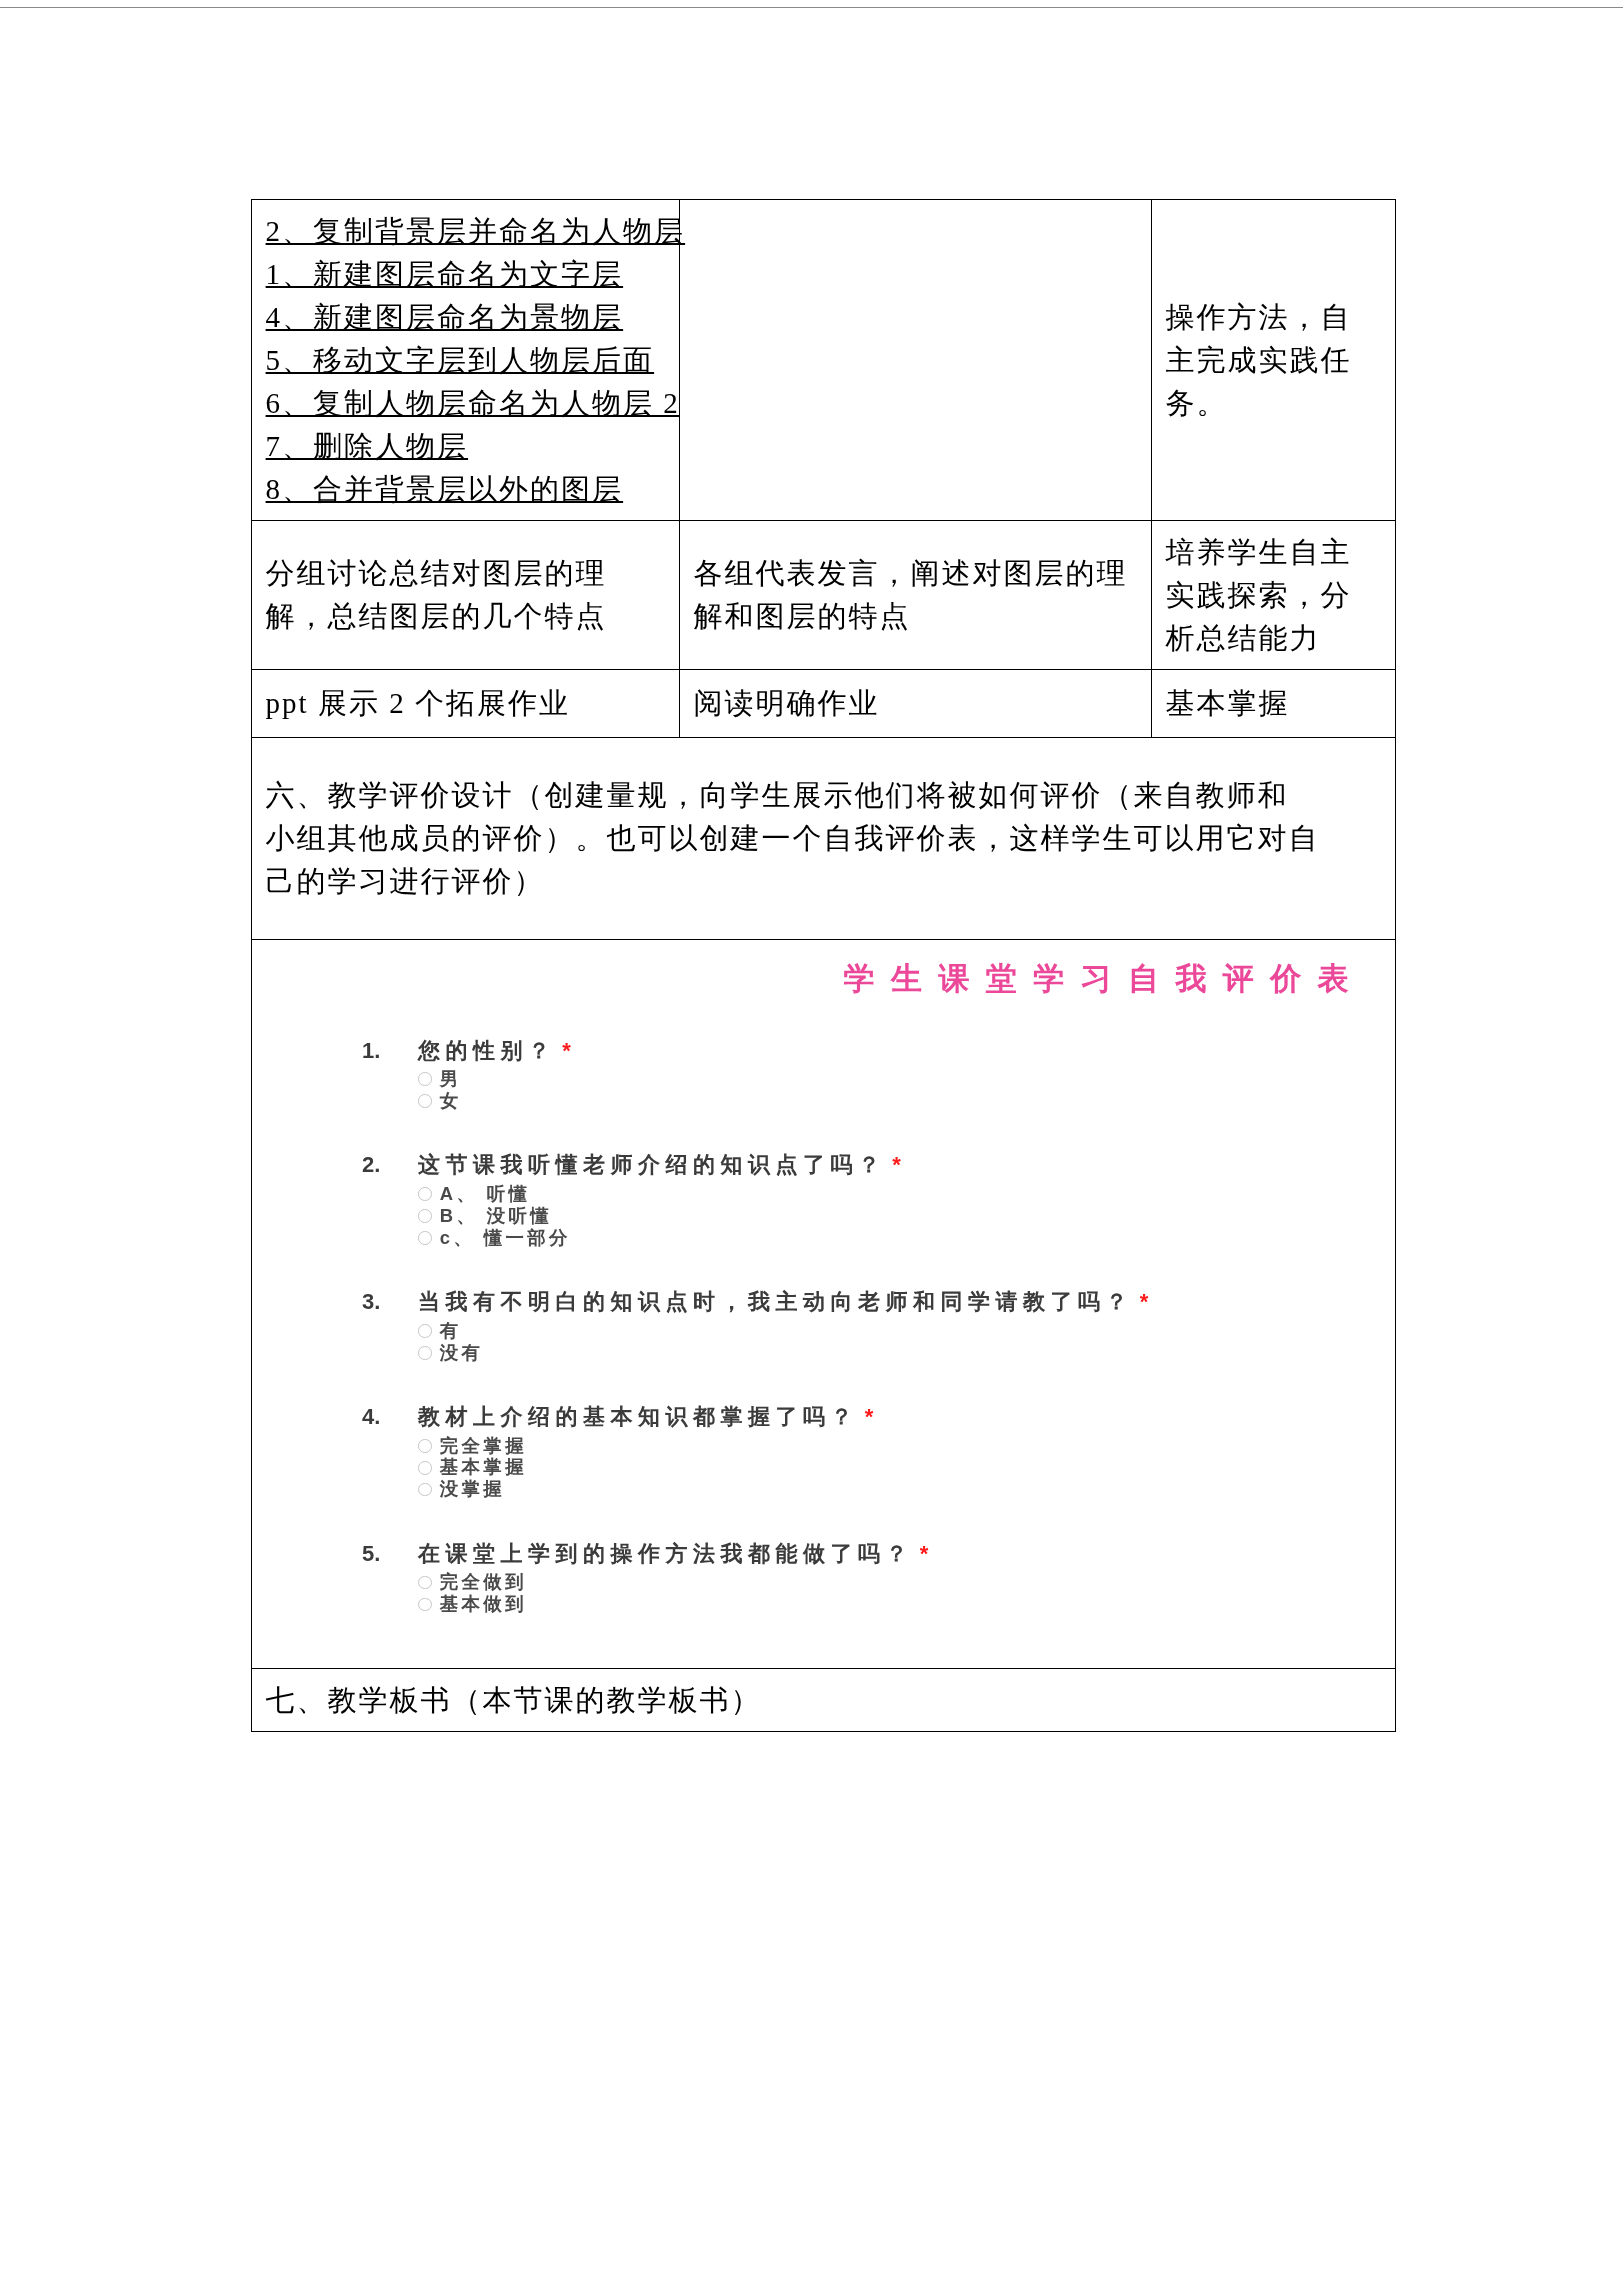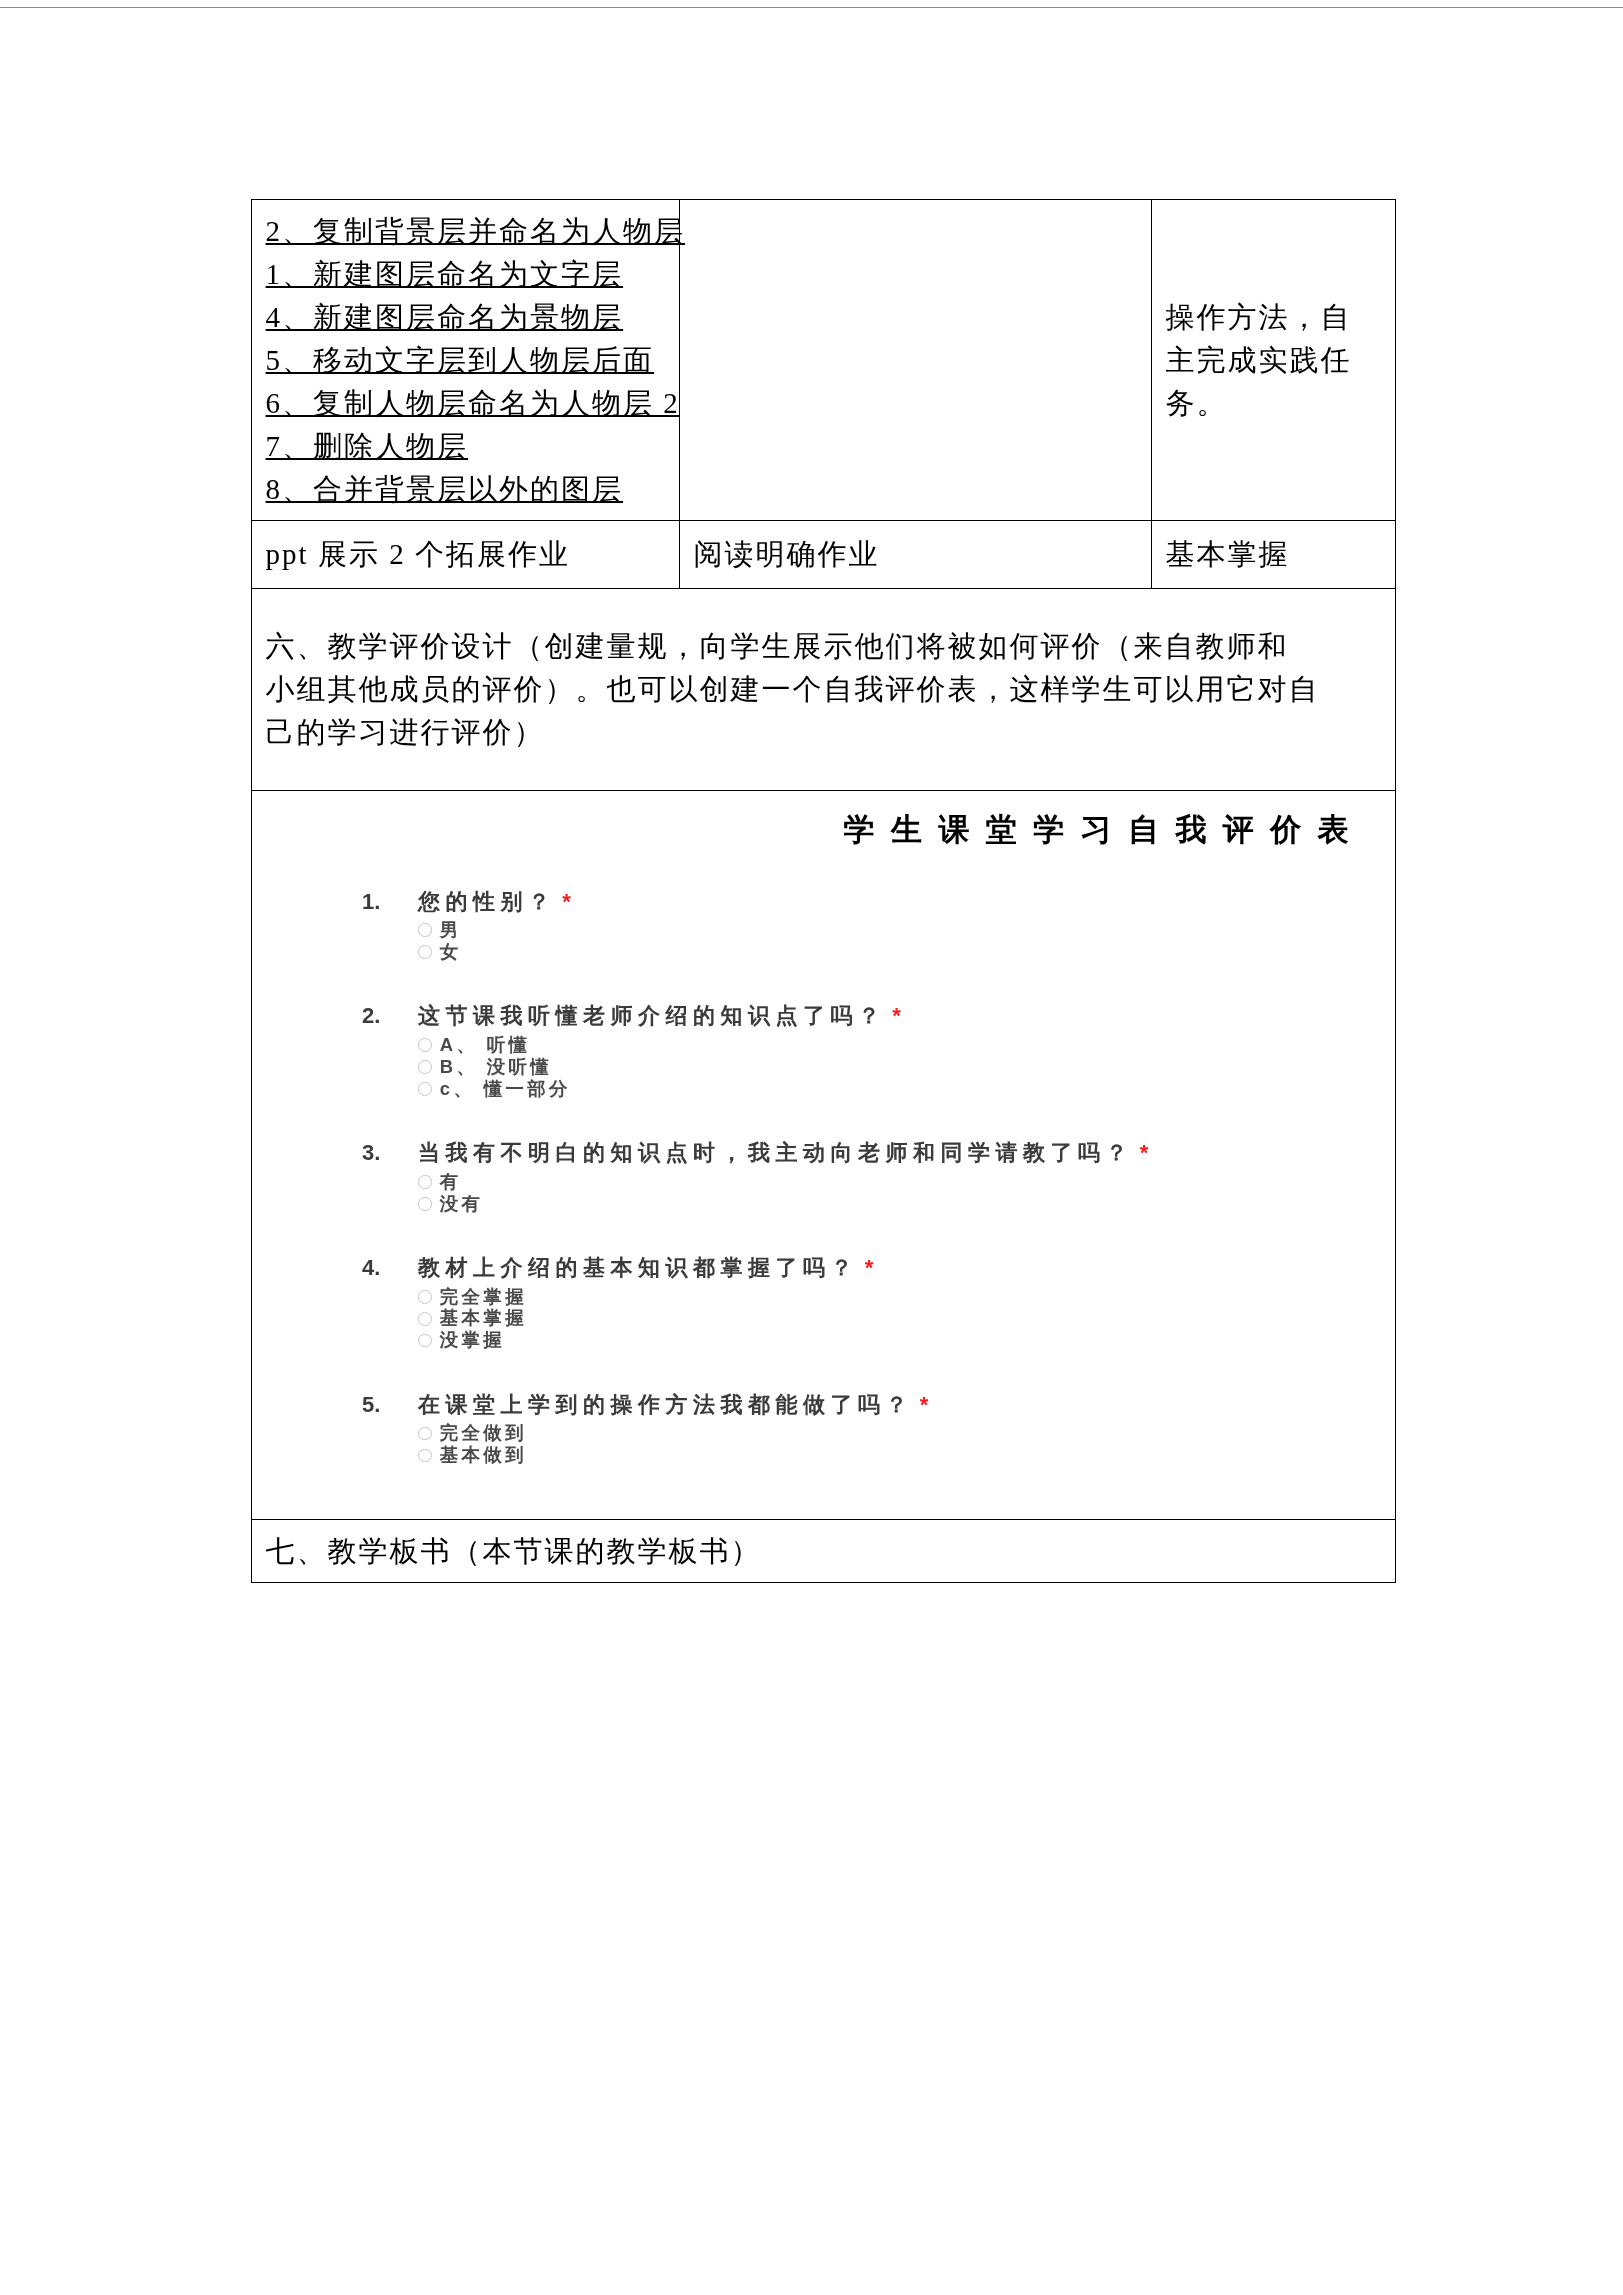--- a/index.html
+++ b/index.html
@@ -60,21 +60,21 @@
   .survey {
     font-family: "Liberation Sans", sans-serif;
     color: #3b3b3b;
   }
   .survey-title {
     text-align: right;
     padding-right: 16.4px;
     font-size: 31px;
     font-weight: bold;
     letter-spacing: 16.4px;
-    color: #000000;
+    color: #ec4899;
     margin-bottom: 41px;
     line-height: 35px;
   }
   .q { margin-bottom: 40px; }
   .q-line {
     font-size: 22px;
     font-weight: bold;
     letter-spacing: 5.5px;
     line-height: 27px;
     margin-bottom: 5.5px;
@@ -134,20 +134,25 @@
           <div class="step">4、新建图层命名为景物层</div>
           <div class="step">5、移动文字层到人物层后面</div>
           <div class="step">6、复制人物层命名为人物层 2</div>
           <div class="step">7、删除人物层</div>
           <div class="step">8、合并背景层以外的图层</div>
         </td>
         <td class="vtop"></td>
         <td class="vtop">操作方法，自主完成实践任务。</td>
       </tr>
 
+      <tr class="r2">
+        <td>分组讨论总结对图层的理解，总结图层的几个特点</td>
+        <td>各组代表发言，阐述对图层的理解和图层的特点</td>
+        <td>培养学生自主实践探索，分析总结能力</td>
+      </tr>
 
 
       <tr class="r4">
         <td>ppt 展示 2 个拓展作业</td>
         <td>阅读明确作业</td>
         <td>基本掌握</td>
       </tr>
 
       <tr class="r5">
         <td colspan="3" class="section-cell">

